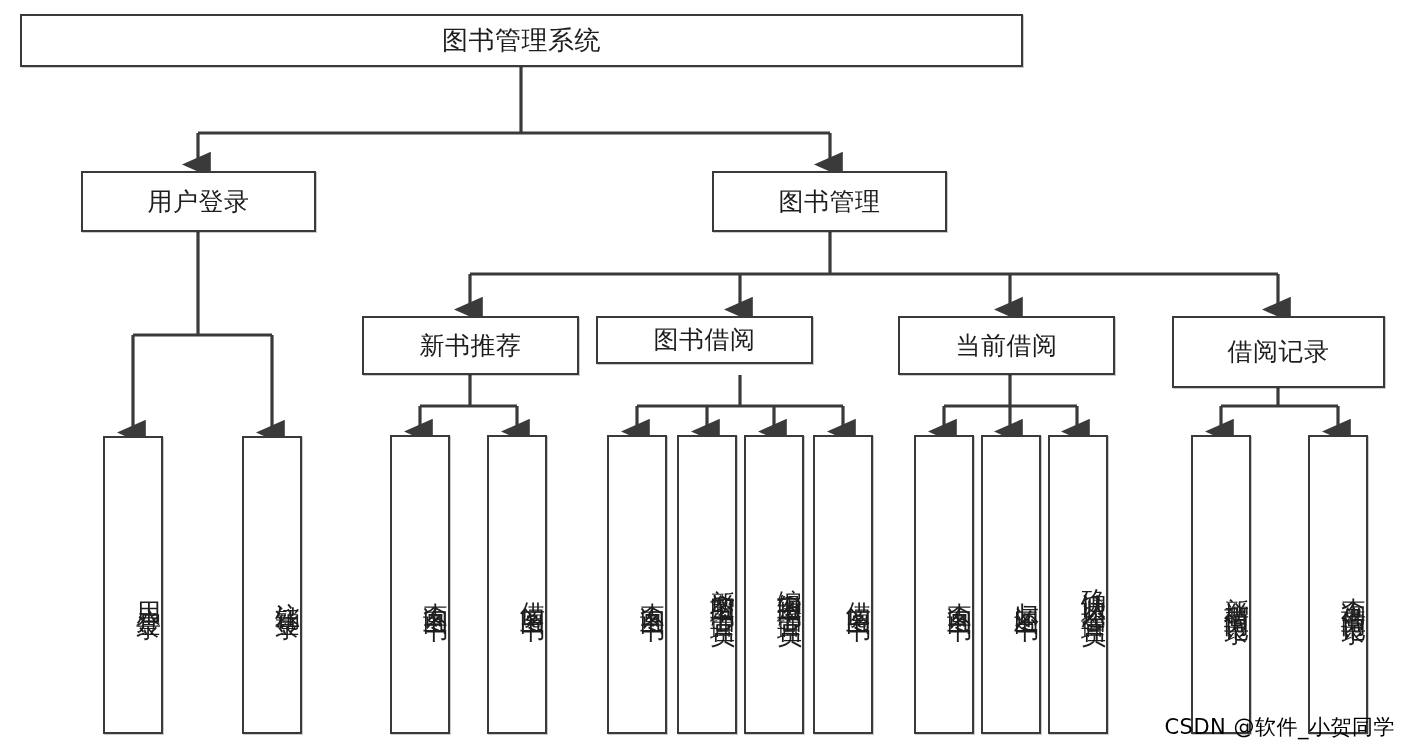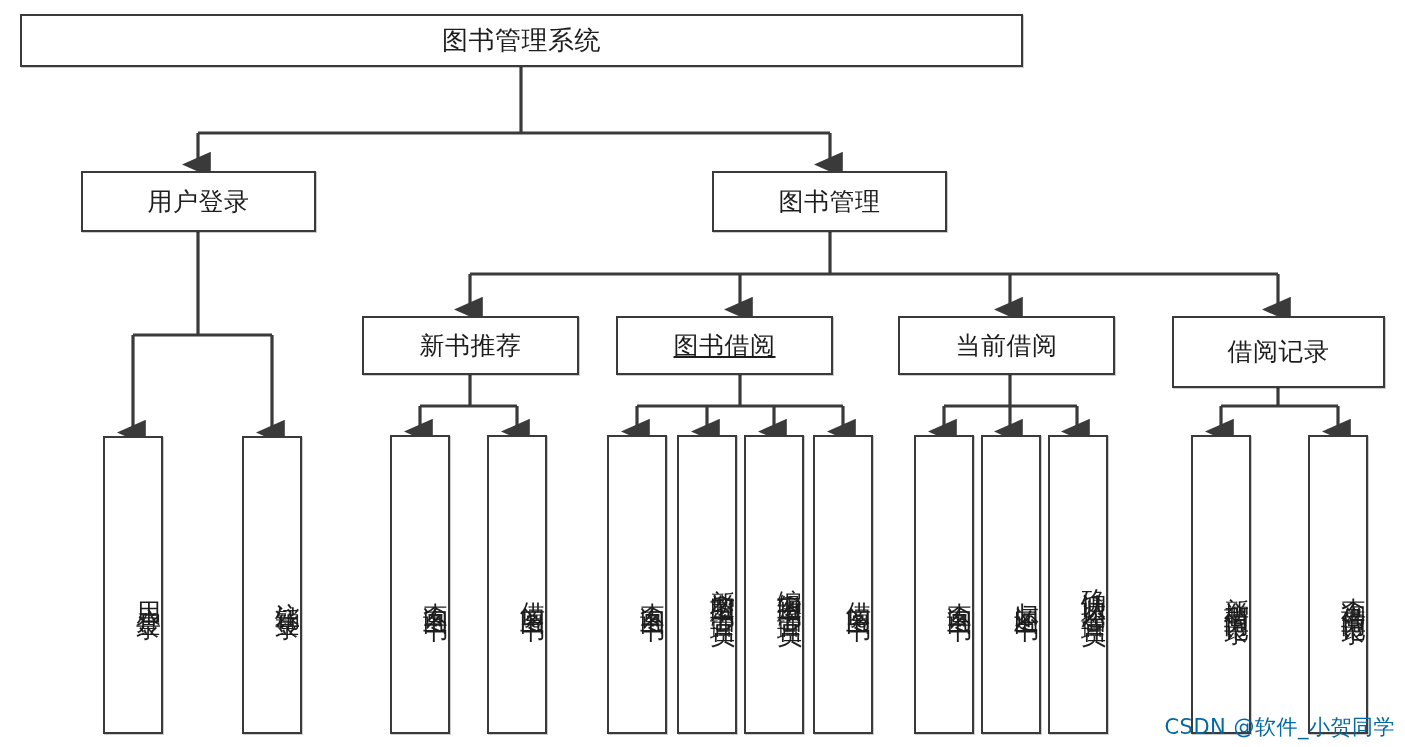--- a/index.html
+++ b/index.html
@@ -55,21 +55,21 @@
   .node.vert .vlabel {
     writing-mode: vertical-rl;
     text-orientation: upright;
     white-space: nowrap;
   }
   #watermark {
     position: absolute;
     right: 10px;
     bottom: 6px;
     font-size: 21px;
-    color: #0369a1;
+    color: #000000;
     letter-spacing: 0.5px;
     white-space: nowrap;
     font-family: "DejaVu Sans", "Liberation Sans", sans-serif;
   }
 </style>
 </head>
 <body>
 
 <div id="canvas">
 
@@ -130,21 +130,21 @@
   <div class="node horiz" style="left:81px; top:171px; width:235px; height:61px;">
     <span>用户登录</span>
   </div>
   <div class="node horiz" style="left:712px; top:171px; width:235px; height:61px;">
     <span>图书管理</span>
   </div>
 
   <div class="node horiz" style="left:362px; top:316px; width:217px; height:59px;">
     <span>新书推荐</span>
   </div>
-  <div class="node horiz" style="left:616px; top:316px; width:217px; height:59px;text-decoration:underline;">
+  <div class="node horiz" style="left:596px; top:316px; width:217px; height:48px;">
     <span>图书借阅</span>
   </div>
   <div class="node horiz" style="left:898px; top:316px; width:217px; height:59px;">
     <span>当前借阅</span>
   </div>
   <div class="node horiz" style="left:1172px; top:316px; width:213px; height:72px;">
     <span>借阅记录</span>
   </div>
 
   <div class="node vert" style="left:103px; top:436px; width:60px; height:298px;">

